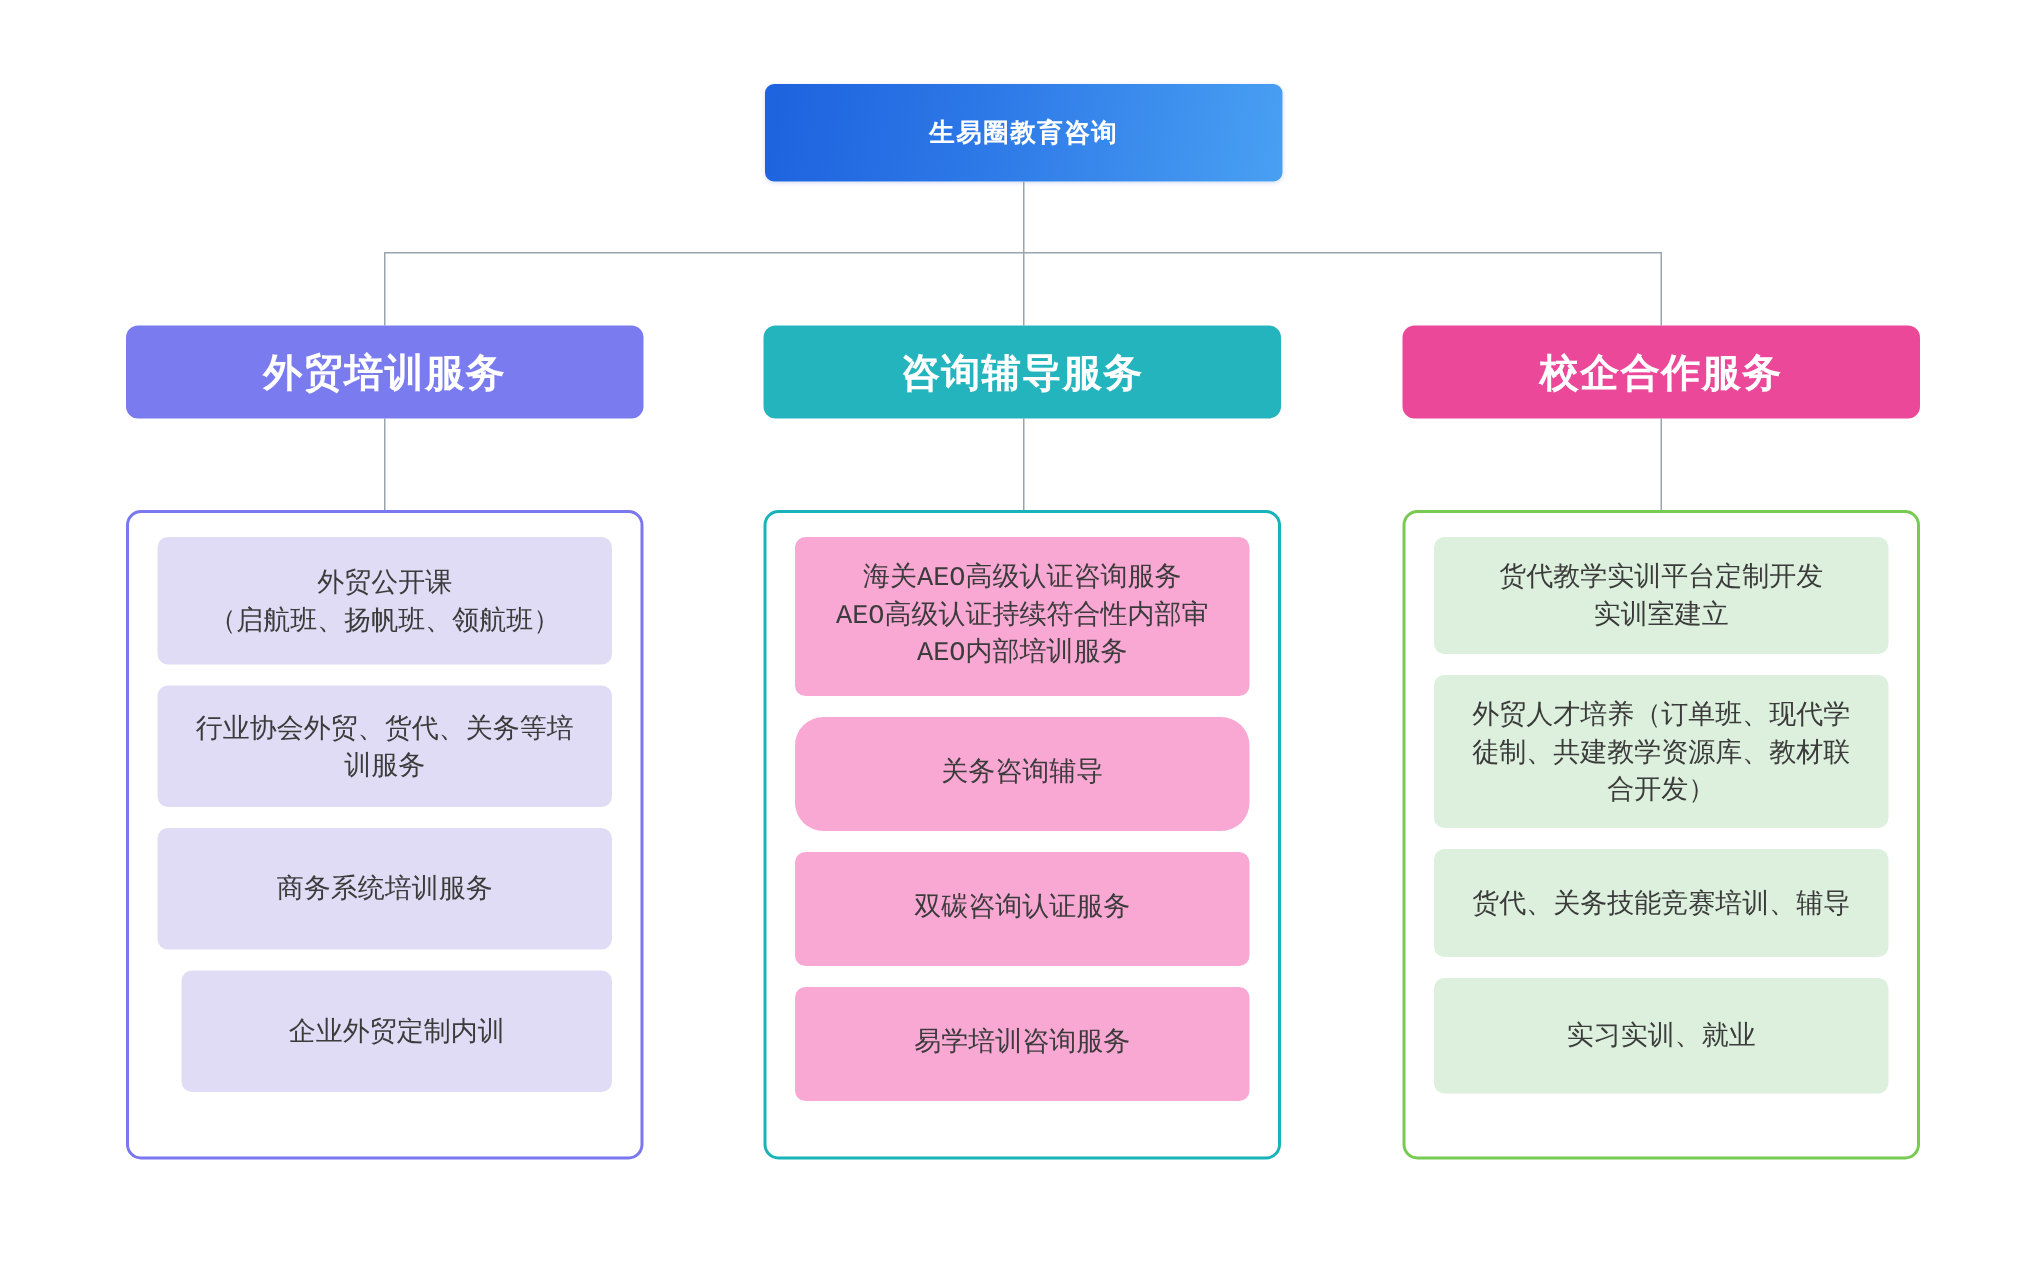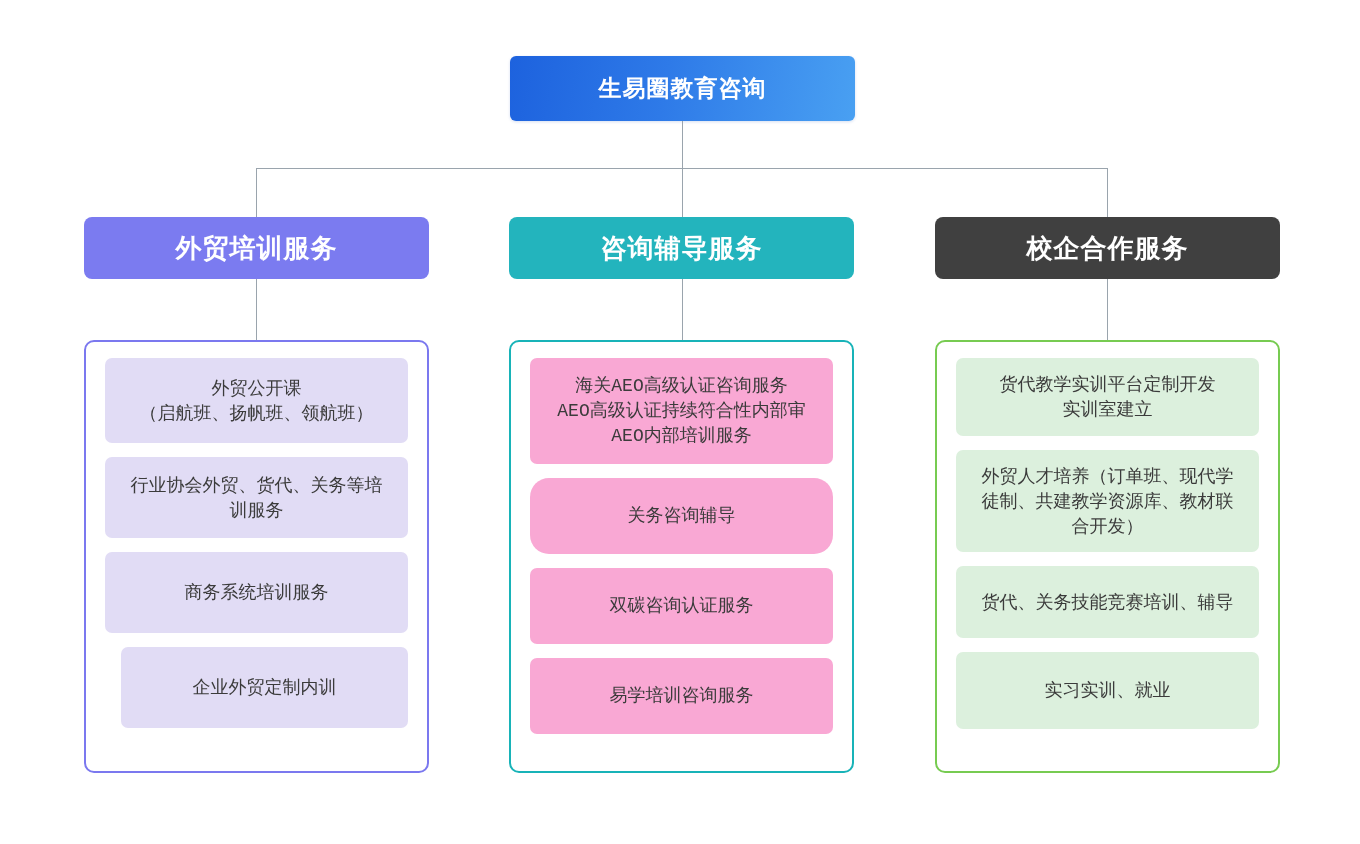--- a/index.html
+++ b/index.html
@@ -41,21 +41,21 @@
     height: 65px;
     border-radius: 6px;
     background: linear-gradient(100deg, #1d62de 0%, #2e7ae8 45%, #49a0f2 100%);
     box-shadow: 0 1px 3px rgba(30,80,180,0.18);
     display: flex;
     align-items: center;
     justify-content: center;
   }
   .root-title {
     color: #ffffff;
-    font-size: 23px;
+    font-size: 17px;
     font-weight: bold;
     letter-spacing: 1px;
   }
 
   
   .column {
     position: absolute;
     top: 217px;
     width: 345px;
   }
@@ -118,21 +118,21 @@
   .col-0 .col-header { background: #7b7bf0; }
   .col-0 .col-box { border-color: #7b78ef; }
   .col-0 .card { background: #e1dcf5; }
 
   
   .col-1 .col-header { background: #23b4bd; align-items: center; }
   .col-1 .col-box { border-color: #18b3b8; }
   .col-1 .card { background: #f9a8d4; font-family: Liberation Mono, monospace; }
 
   
-  .col-2 .col-header { background: #404040; text-align: center; }
+  .col-2 .col-header { background: #ec4899; text-align: center; }
   .col-2 .col-box { border-color: #77cb51; }
   .col-2 .card { background: #dcf0dd; }
 </style>
 </head>
 <body>
 
 <div id="chart-root">
 
   <div class="root-node">
     <span class="root-title">生易圈教育咨询</span>

